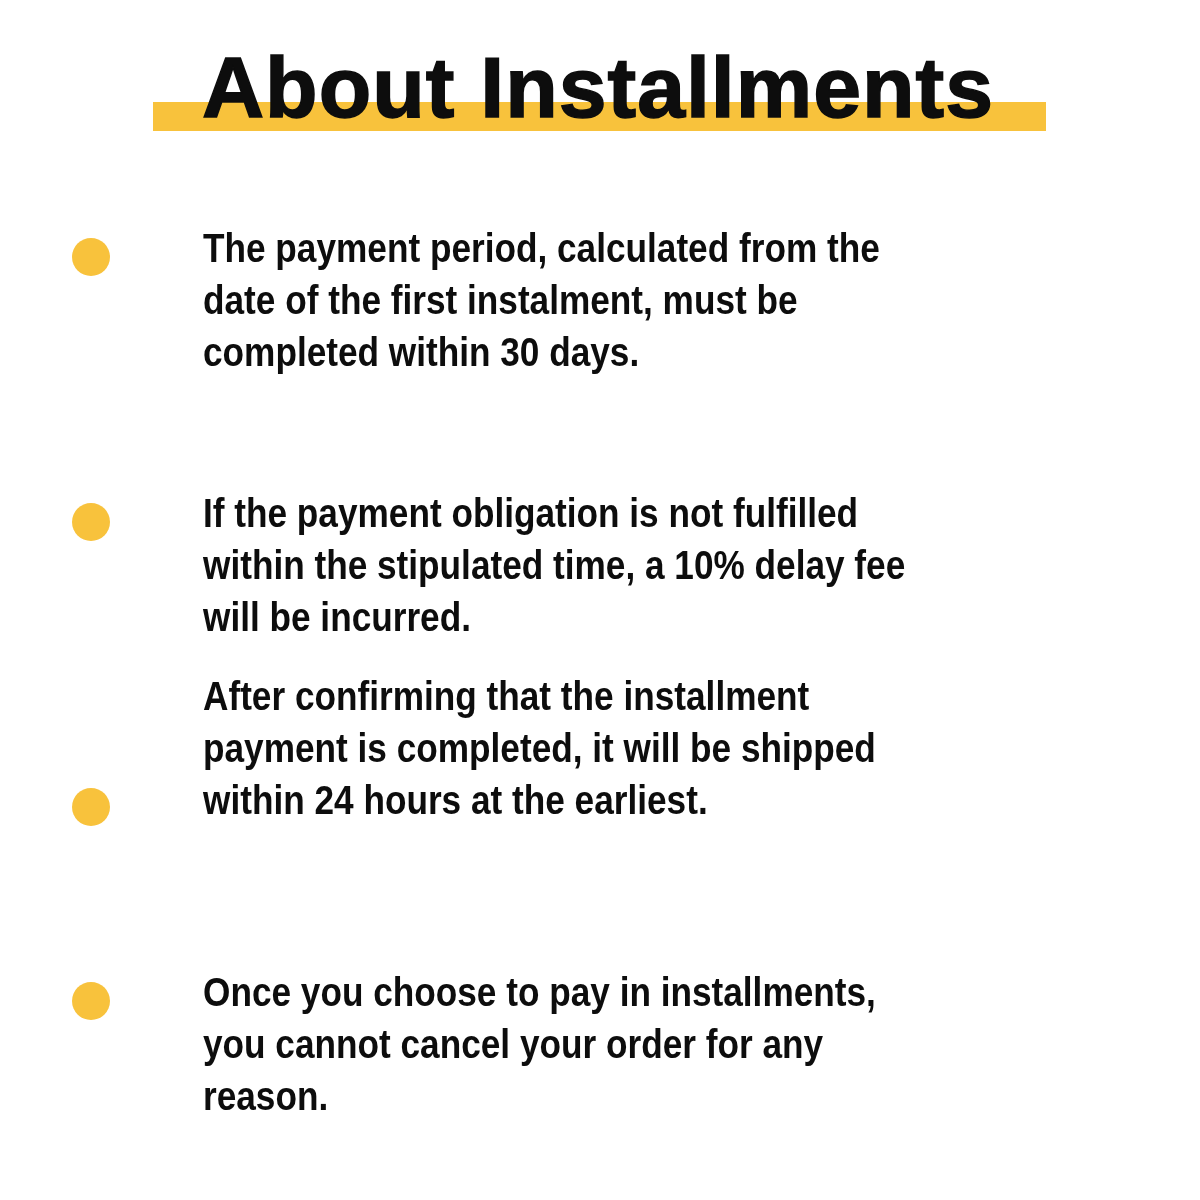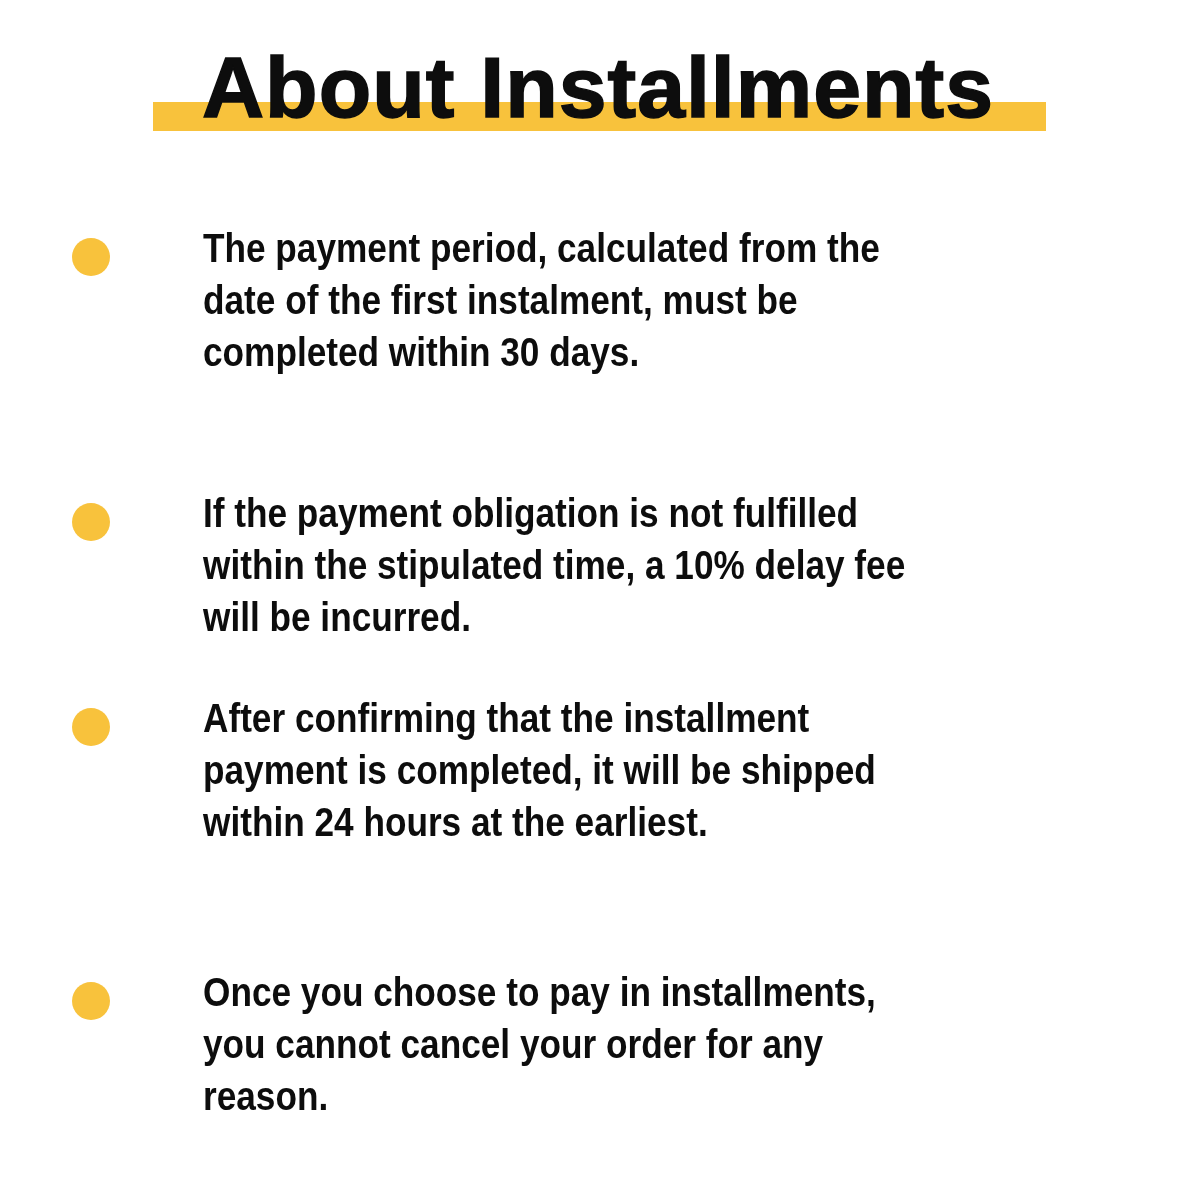--- a/index.html
+++ b/index.html
@@ -66,21 +66,21 @@
     color: #0d0d0d;
     transform: scaleX(0.88);
     transform-origin: left top;
   }
   .bullet-line {
     display: block;
     white-space: nowrap;
   }
   .item-1 { top: 191px; margin-top: 31px; }
   .item-2 { top: 444px; margin-top: 43px; }
-  .item-3 { top: 692px; }
+  .item-3 { top: 670px; align-items: flex-end; }
   .item-4 { top: 966px; }
 </style>
 </head>
 <body>
 
 <div class="canvas">
 
   <header class="header">
     <div class="highlight-bar"></div>
     <h1 class="title">About Installments</h1>

